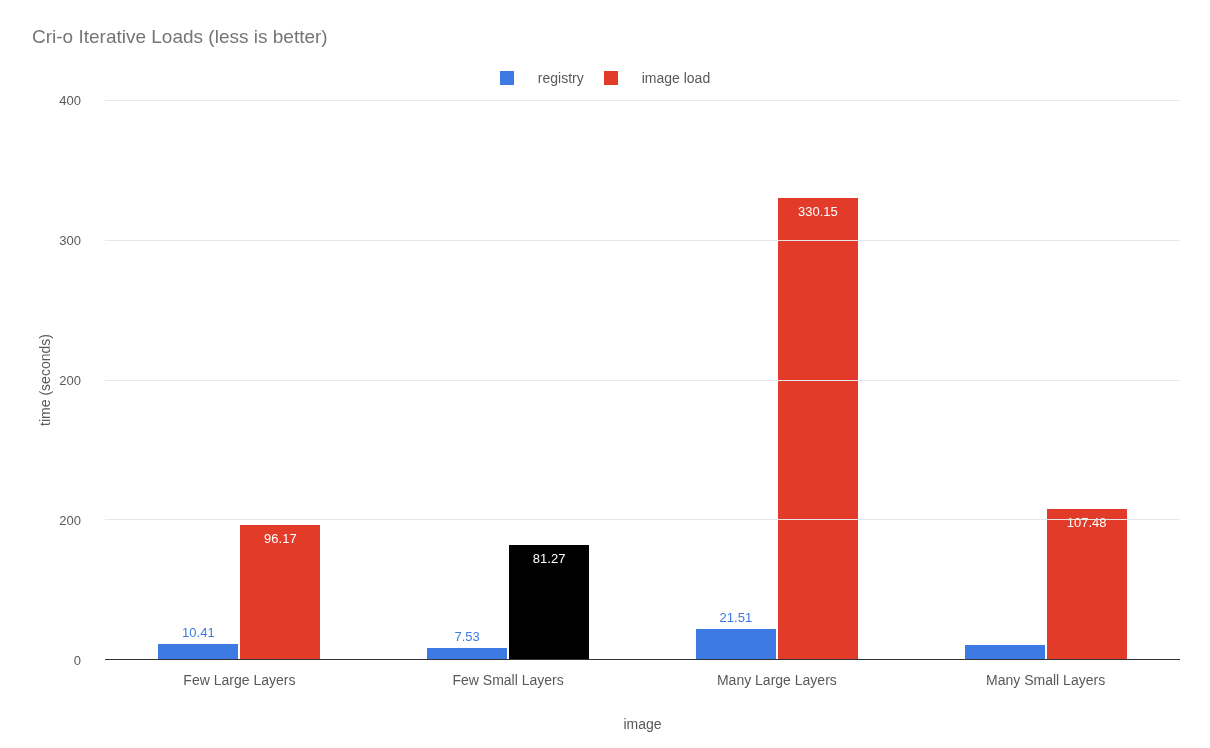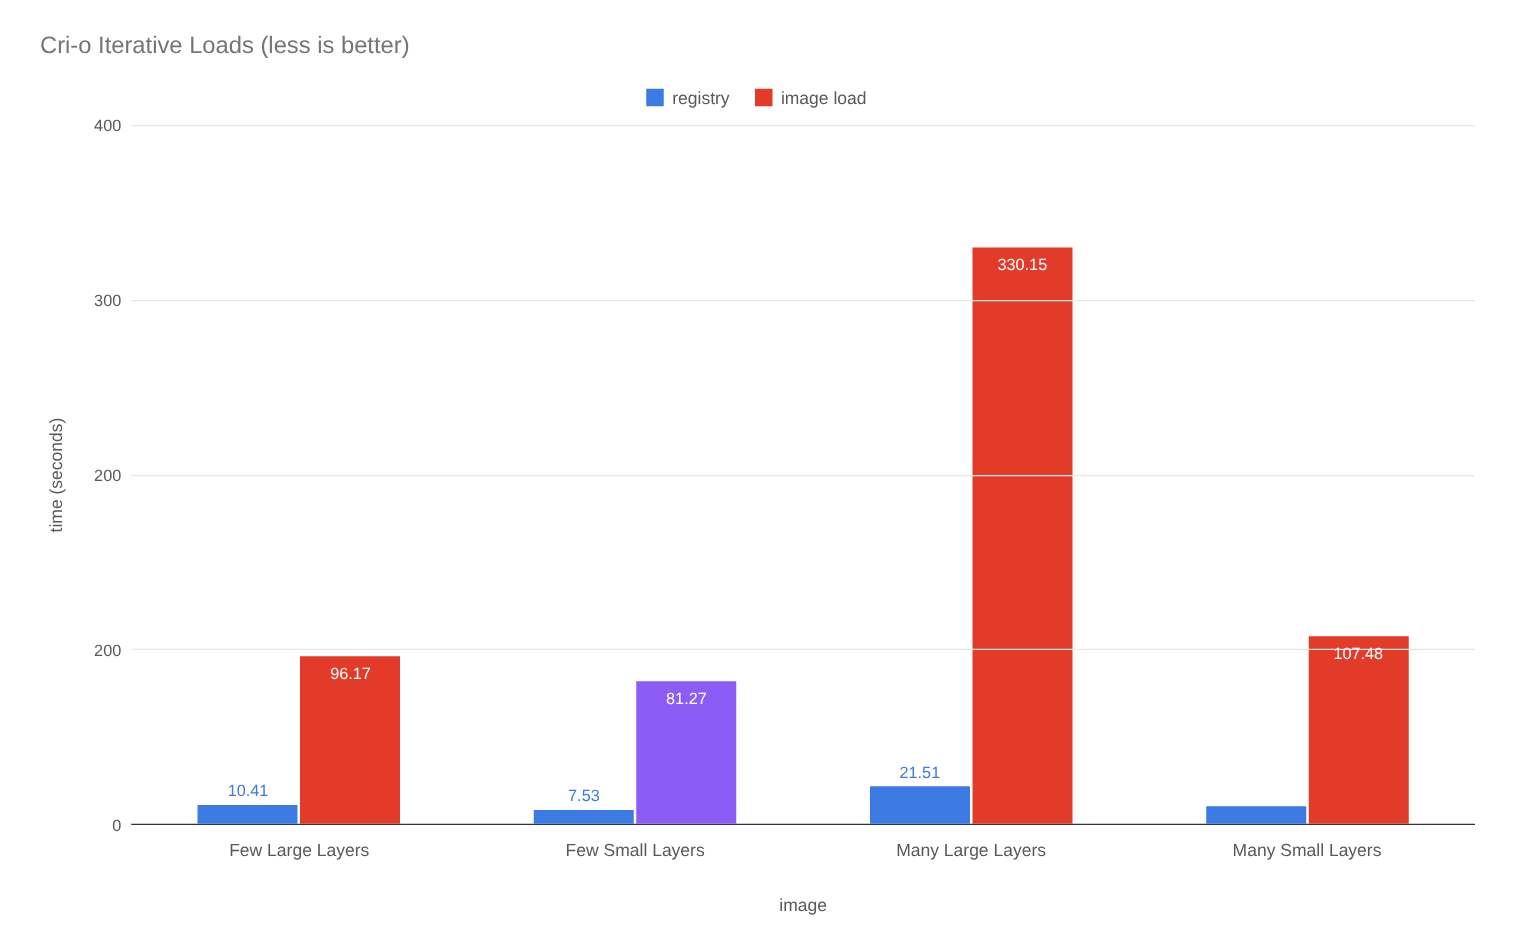--- a/index.html
+++ b/index.html
@@ -23,21 +23,21 @@
     margin: 0 0 22px 2px;
   }
   .legend {
     display: flex;
     justify-content: center;
     align-items: center;
     gap: 20px;
     font-size: 14px;
     margin-bottom: 14px;
   }
-  .legend-item { display: flex; align-items: center; gap: 7px; }
+  .legend-item { display: flex; align-items: center; gap: 24px; }
   .swatch { width: 14px; height: 14px; display: inline-block; }
   .sw-registry { background: #3e7ae4; }
   .sw-imageload { background: #e23b2a; }
 
   .plot-row {
     display: flex;
     align-items: stretch;
     height: 560px;
   }
   .yaxis-label {
@@ -51,21 +51,21 @@
     white-space: nowrap;
     font-size: 14px;
     color: #595959;
   }
   .yticks {
     width: 45px;
     position: relative;
   }
   .ytick {
     position: absolute;
-    right: 8px;
+    right: 24px;
     transform: translateY(-50%);
     font-size: 13px;
     color: #595959;
     text-align: right;
   }
   .plot {
     position: relative;
     flex: 1;
     border-bottom: 1px solid #333;
   }
@@ -159,21 +159,21 @@
               <div class="val val-above" style="color: rgb(62, 122, 228);">10.41</div>
             </div>
             <div class="bar bar-imageload" style="height: 24.0425%; background: rgb(226, 59, 42);">
               <div class="val val-inside">96.17</div>
             </div>
           </div>
           <div class="group">
             <div class="bar bar-registry" style="height: 1.8825%; background: rgb(62, 122, 228);">
               <div class="val val-above" style="color: rgb(62, 122, 228);">7.53</div>
             </div>
-            <div class="bar bar-imageload" style="height: 20.3175%; background: #8b5cf6;">
+            <div class="bar bar-imageload" style="height: 20.3175%; background: #000000;">
               <div class="val val-inside">81.27</div>
             </div>
           </div>
           <div class="group">
             <div class="bar bar-registry" style="height: 5.3775%; background: rgb(62, 122, 228);">
               <div class="val val-above" style="color: rgb(62, 122, 228);">21.51</div>
             </div>
             <div class="bar bar-imageload" style="height: 82.5375%; background: rgb(226, 59, 42);">
               <div class="val val-inside">330.15</div>
             </div>

